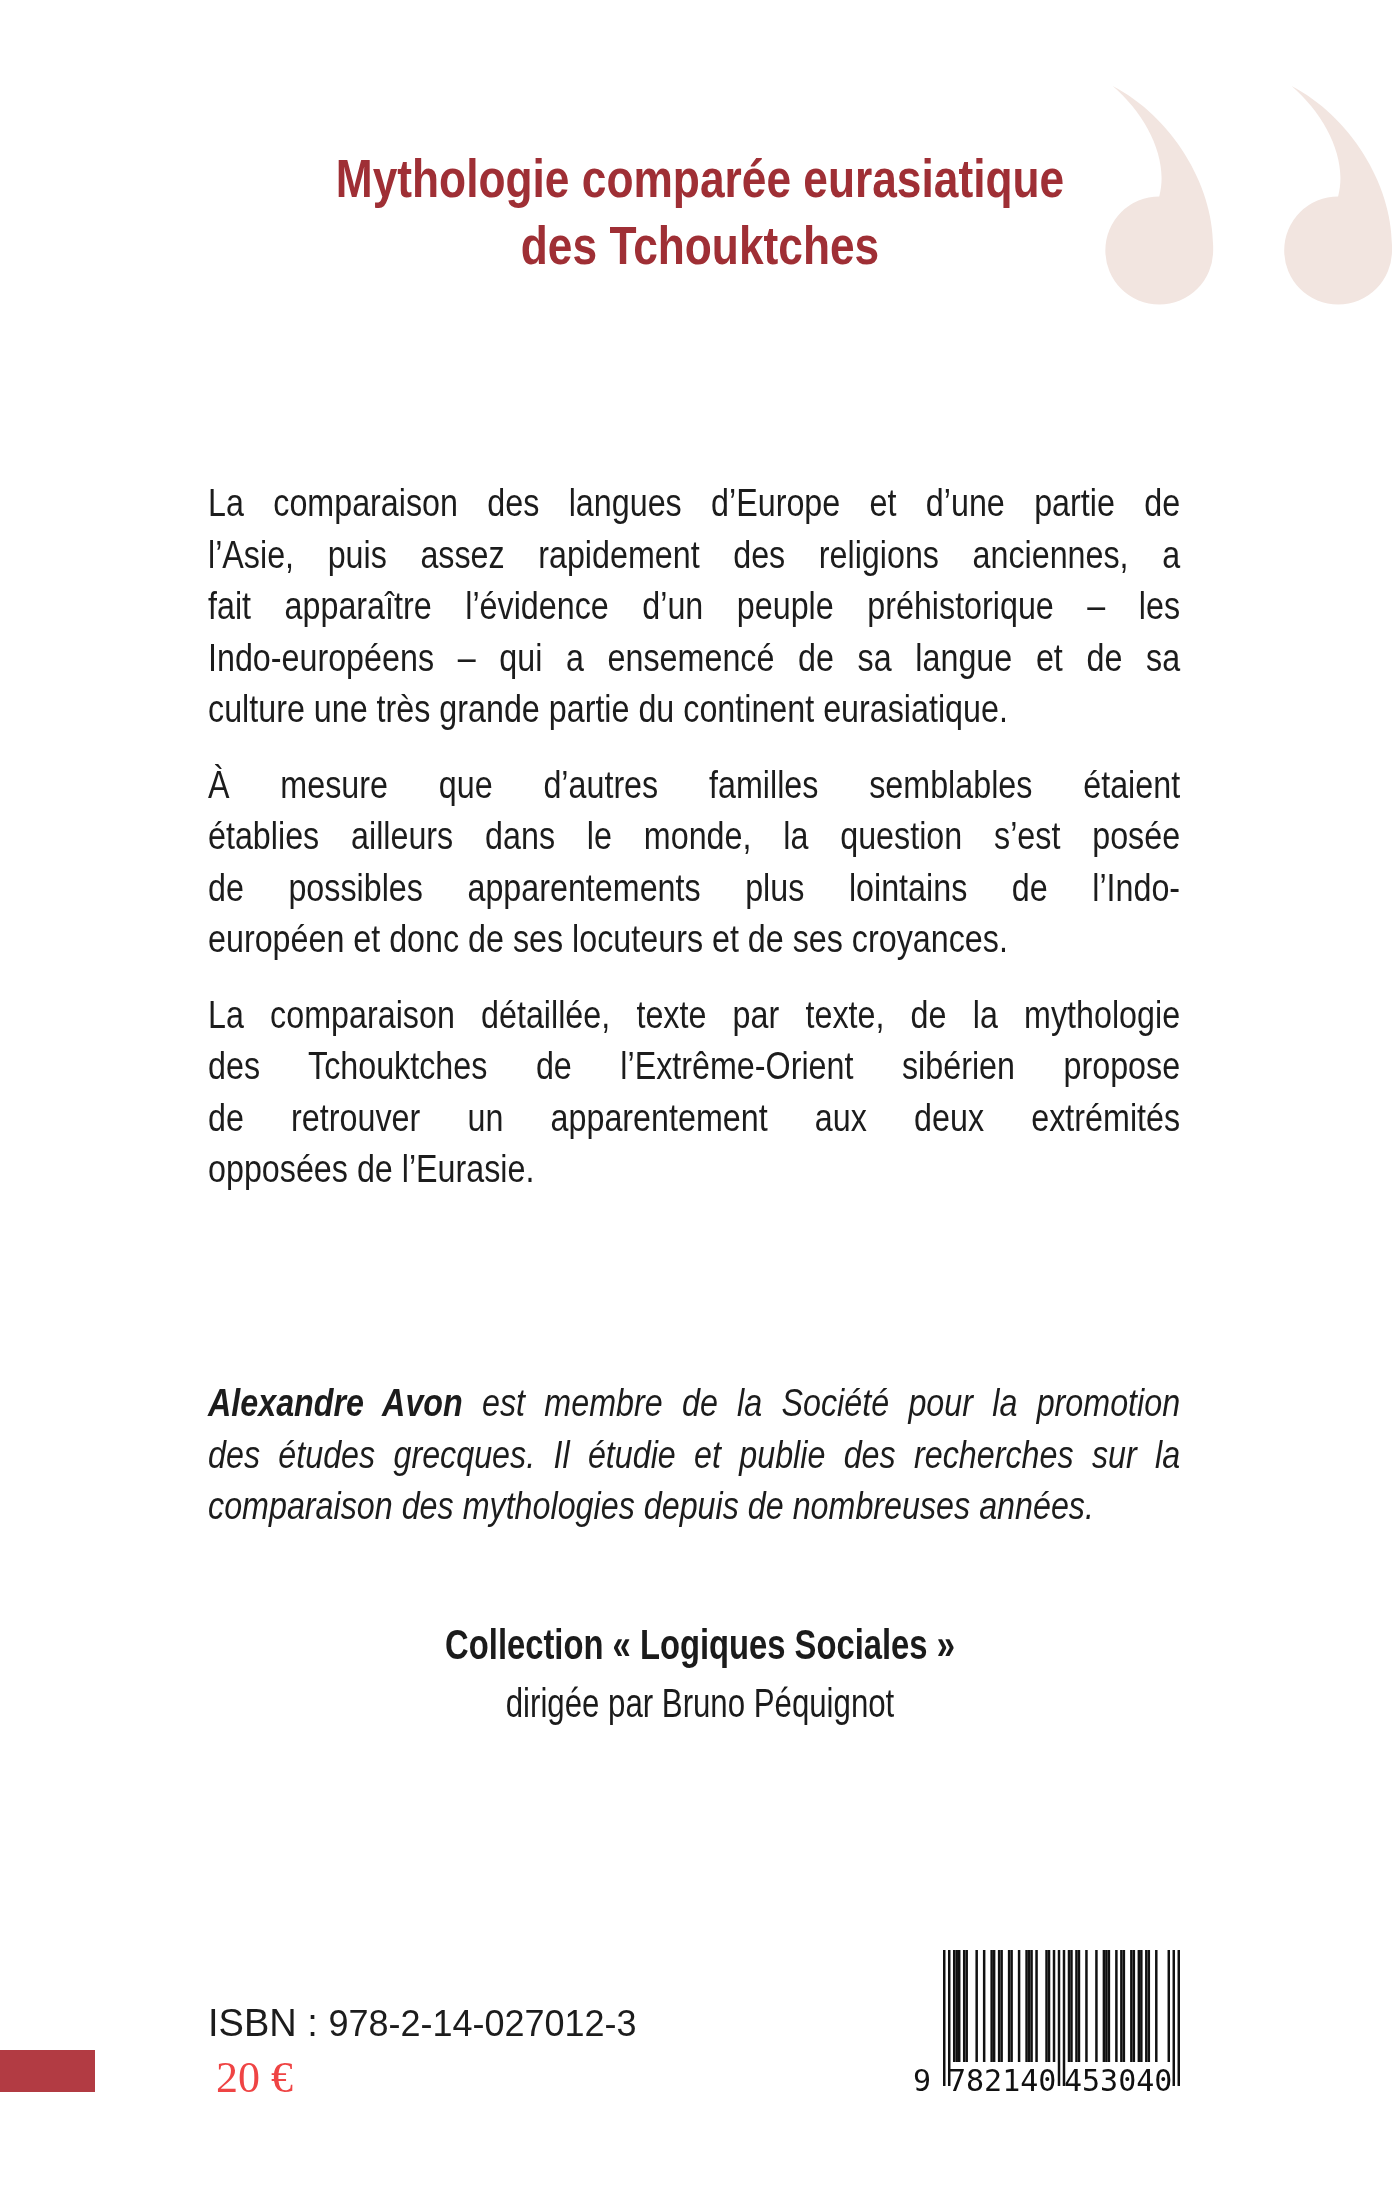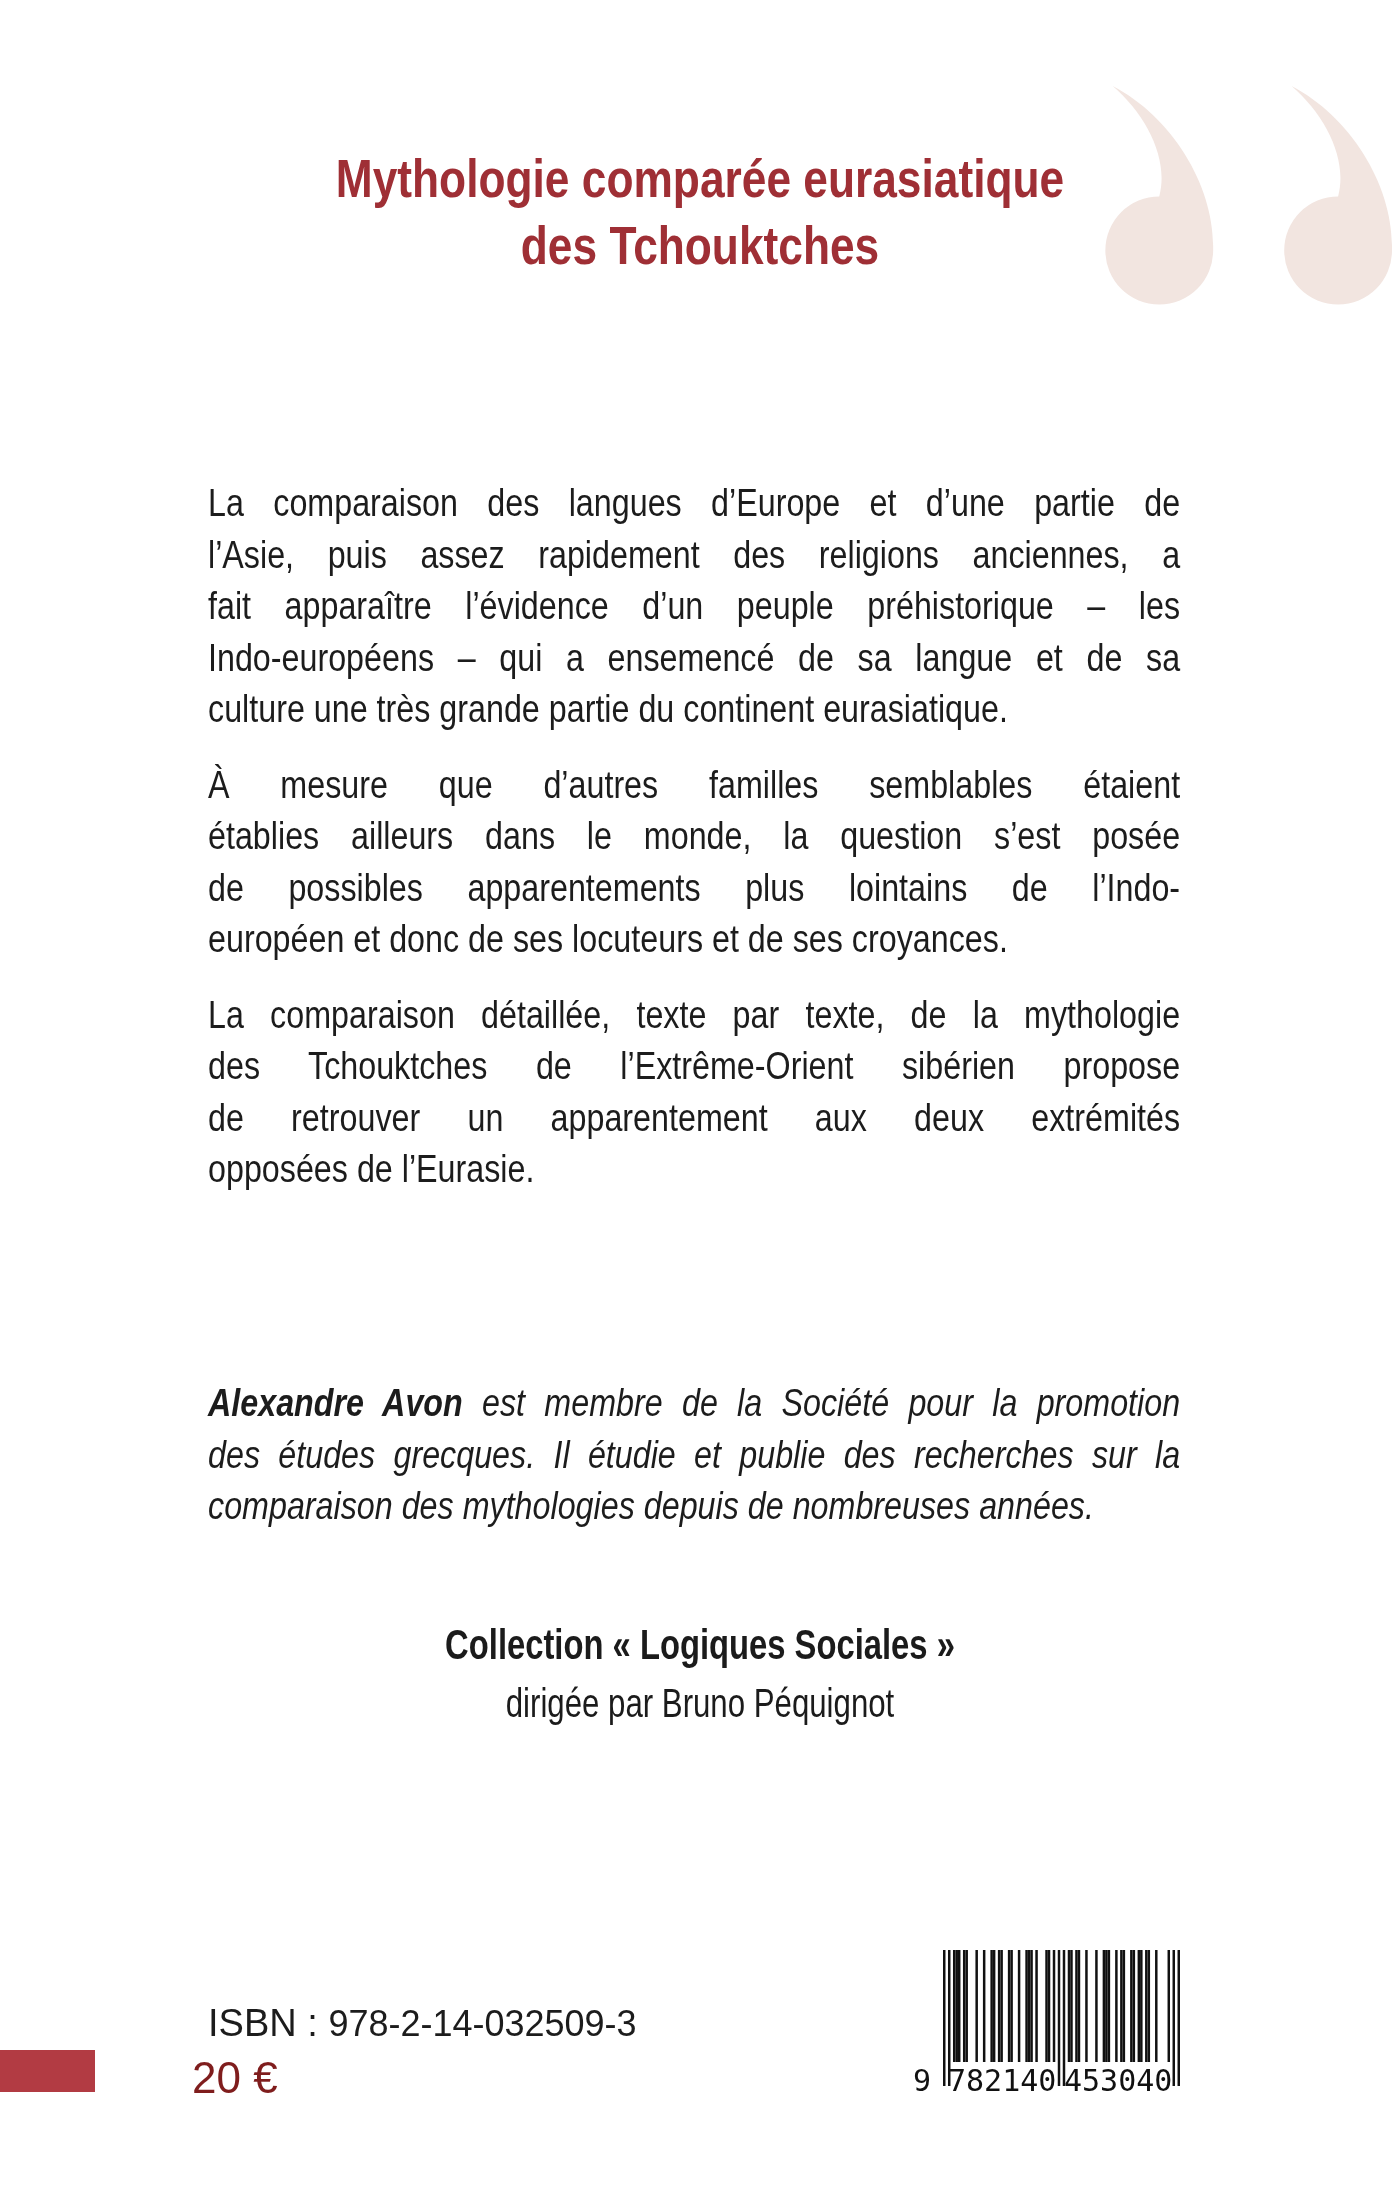--- a/index.html
+++ b/index.html
@@ -37,21 +37,21 @@
   
   .collection{
     position:absolute;left:0;top:1616px;width:1400px;text-align:center;
     transform:scaleX(.78);transform-origin:50% 0;line-height:58px;color:#1b1b1b;
   }
   .collection .c1{font-size:42px;font-weight:bold;}
   .collection .c2{font-size:40px;font-weight:normal;}
   
   .isbn-line{position:absolute;left:208px;top:2001px;font-size:38px;line-height:44px;color:#1c1c1c;}
   .isbn-line .num{font-size:36px;}
-  .price{position:absolute;left:192px;top:2050px;font-size:44px;line-height:56px;color:#7f1d1d;}
+  .price{position:absolute;left:216px;top:2050px;font-size:44px;line-height:56px;color:#ef4444;font-family:Liberation Serif, serif;}
   .accent-block{position:absolute;left:0;top:2050px;width:95px;height:42px;}
   
   .barcode{position:absolute;left:943px;top:1950px;width:237px;height:136px;}
   .bc-digit{
     position:absolute;font-family:"DejaVu Sans Mono",monospace;
     font-size:30px;line-height:30px;color:#111;top:2066px;white-space:pre;
   }
   .bc-first{left:913px;}
   .bc-g1{left:948px;text-align:right;}
   .bc-g2{left:1064px;}
@@ -99,21 +99,21 @@
     <div class="lline">comparaison des mythologies depuis de nombreuses années.</div>
   </div>
 
   <div class="collection">
     <div class="c1">Collection « Logiques Sociales »</div>
     <div class="c2">dirigée par Bruno Péquignot</div>
   </div>
 
   <div class="isbn-line">
     <span>ISBN :</span>
-    <span class="num">978-2-14-032509-3</span>
+    <span class="num">978-2-14-027012-3</span>
   </div>
   <div class="price">20 €</div>
   <div class="accent-block" style="background: rgb(178, 59, 67);"></div>
 
   <svg class="barcode" viewBox="0 0 237 136" preserveAspectRatio="none" fill="#111" aria-hidden="true">
       <rect x="0.00" y="0" width="2.49" height="136"></rect>
       <rect x="4.99" y="0" width="2.49" height="136"></rect>
       <rect x="9.98" y="0" width="2.49" height="112"></rect>
       <rect x="12.47" y="0" width="2.49" height="112"></rect>
       <rect x="14.97" y="0" width="2.49" height="112"></rect>

